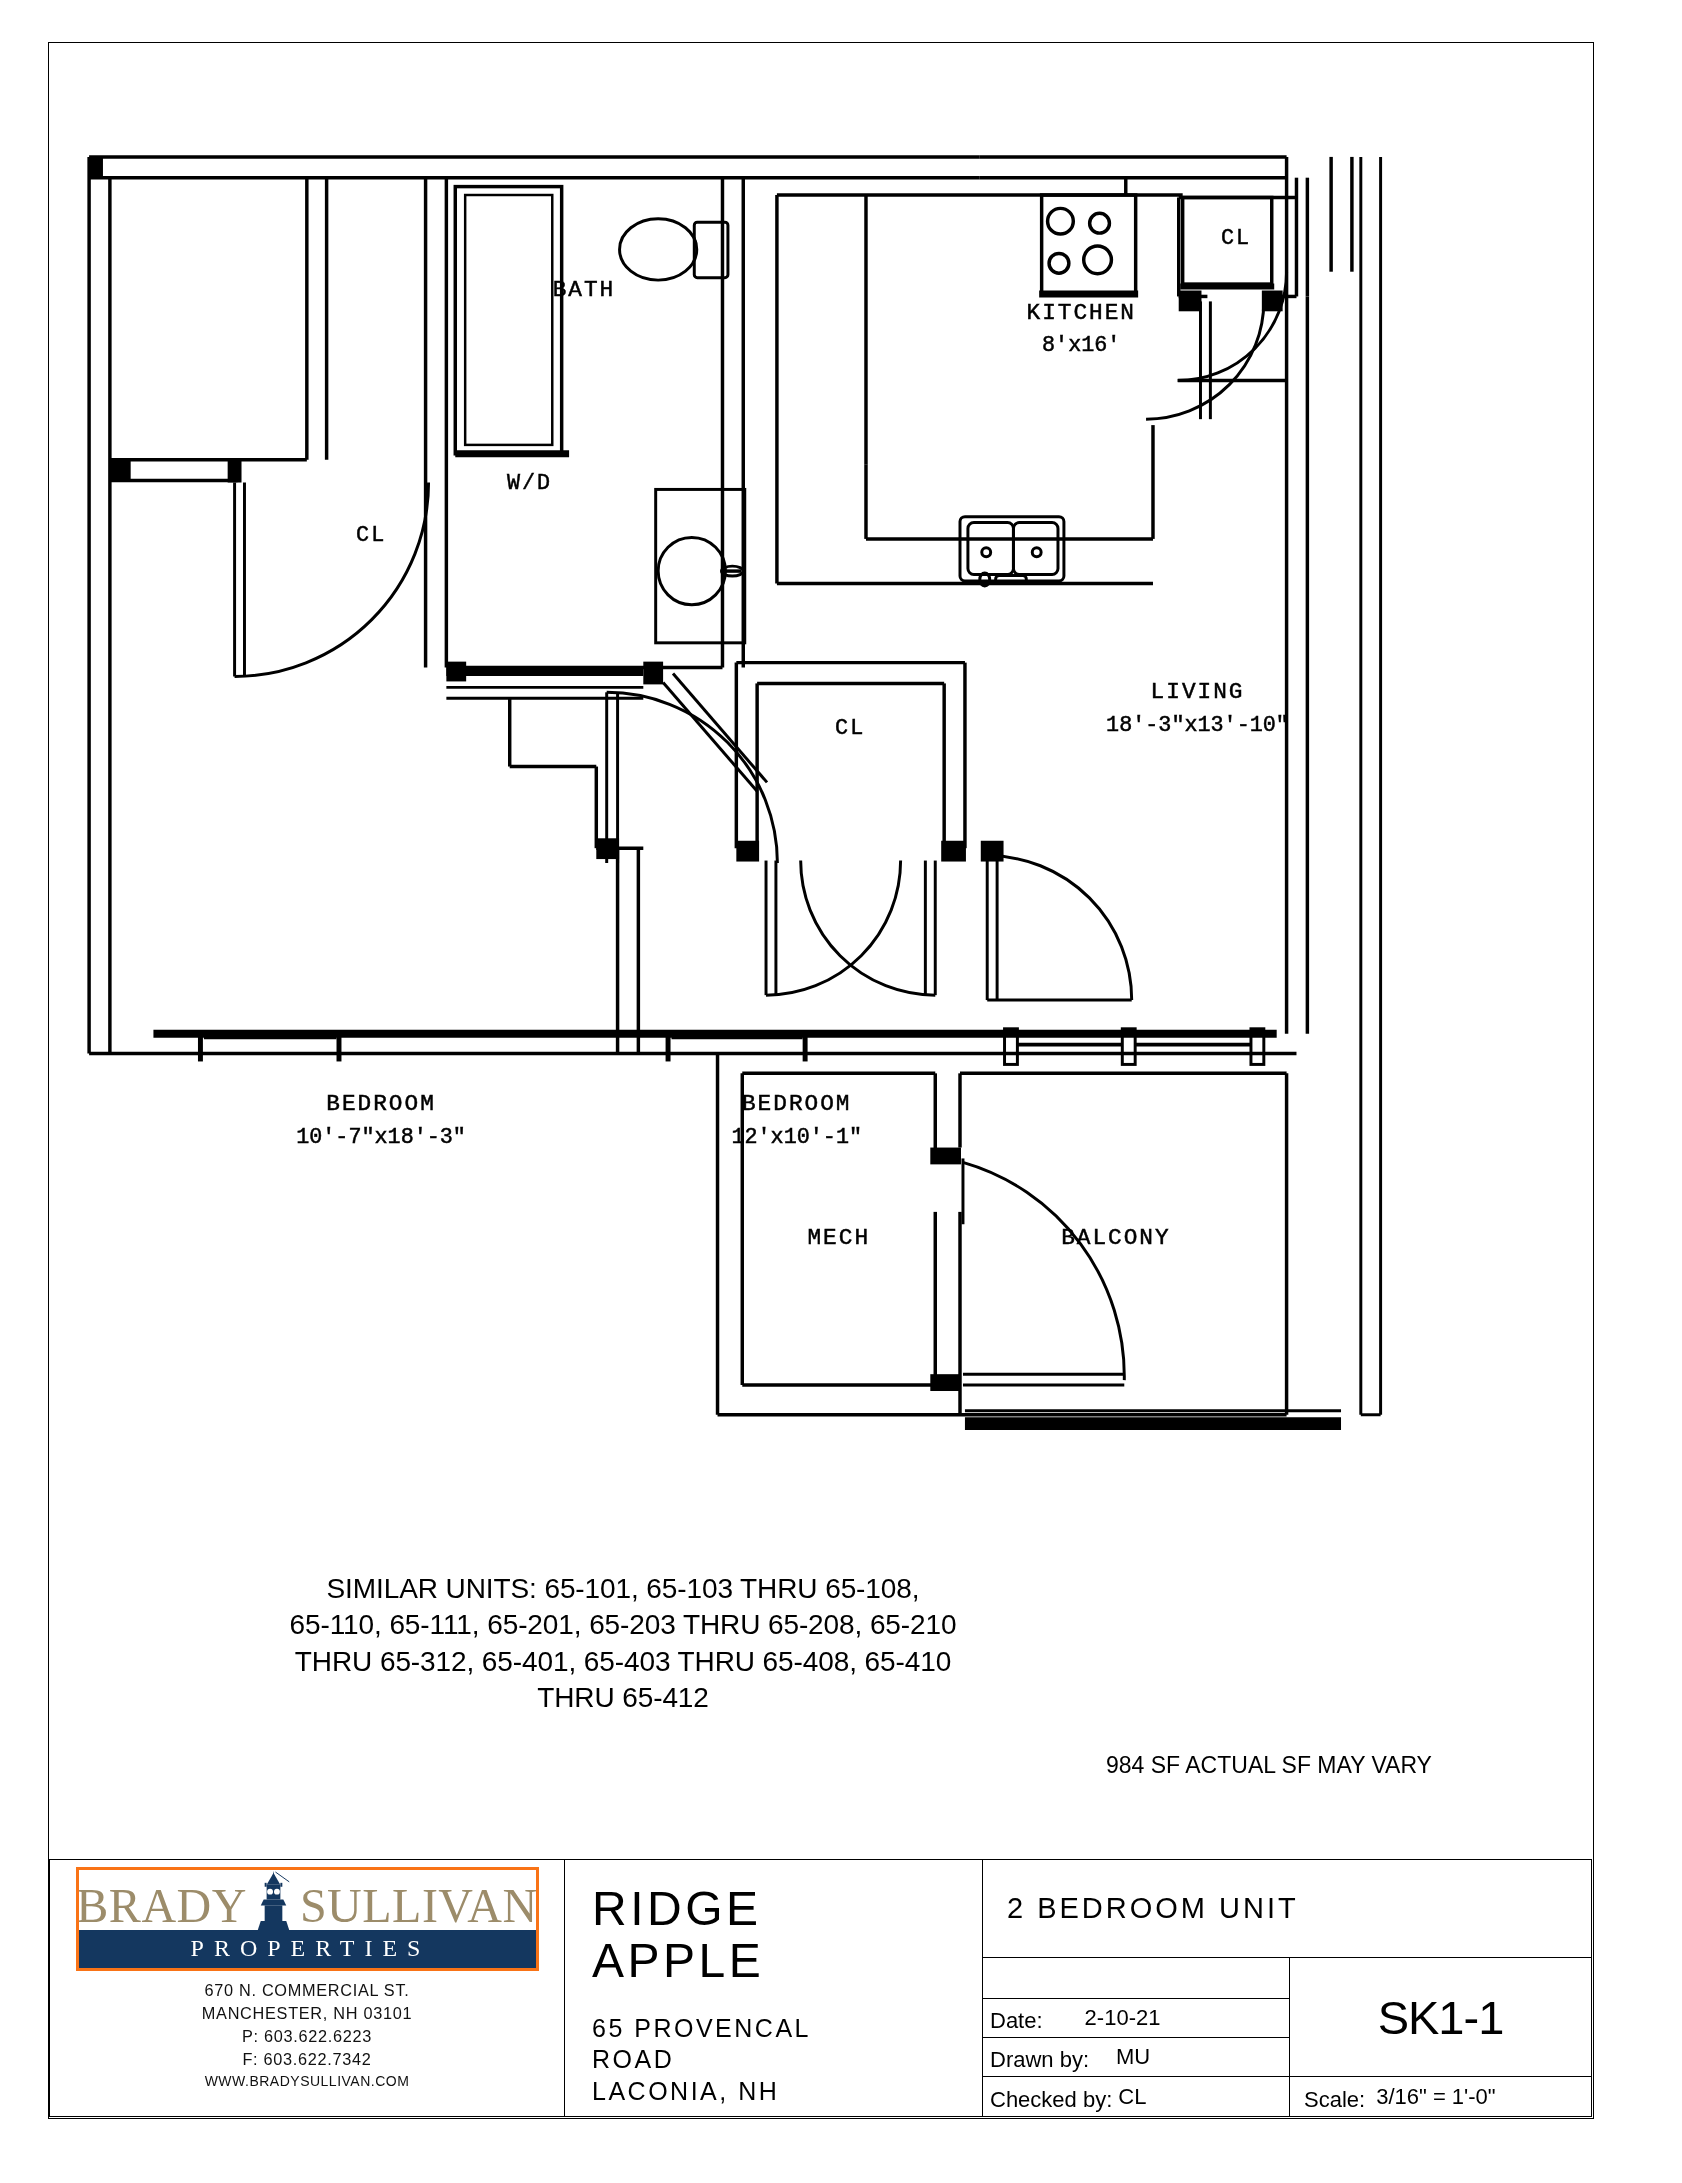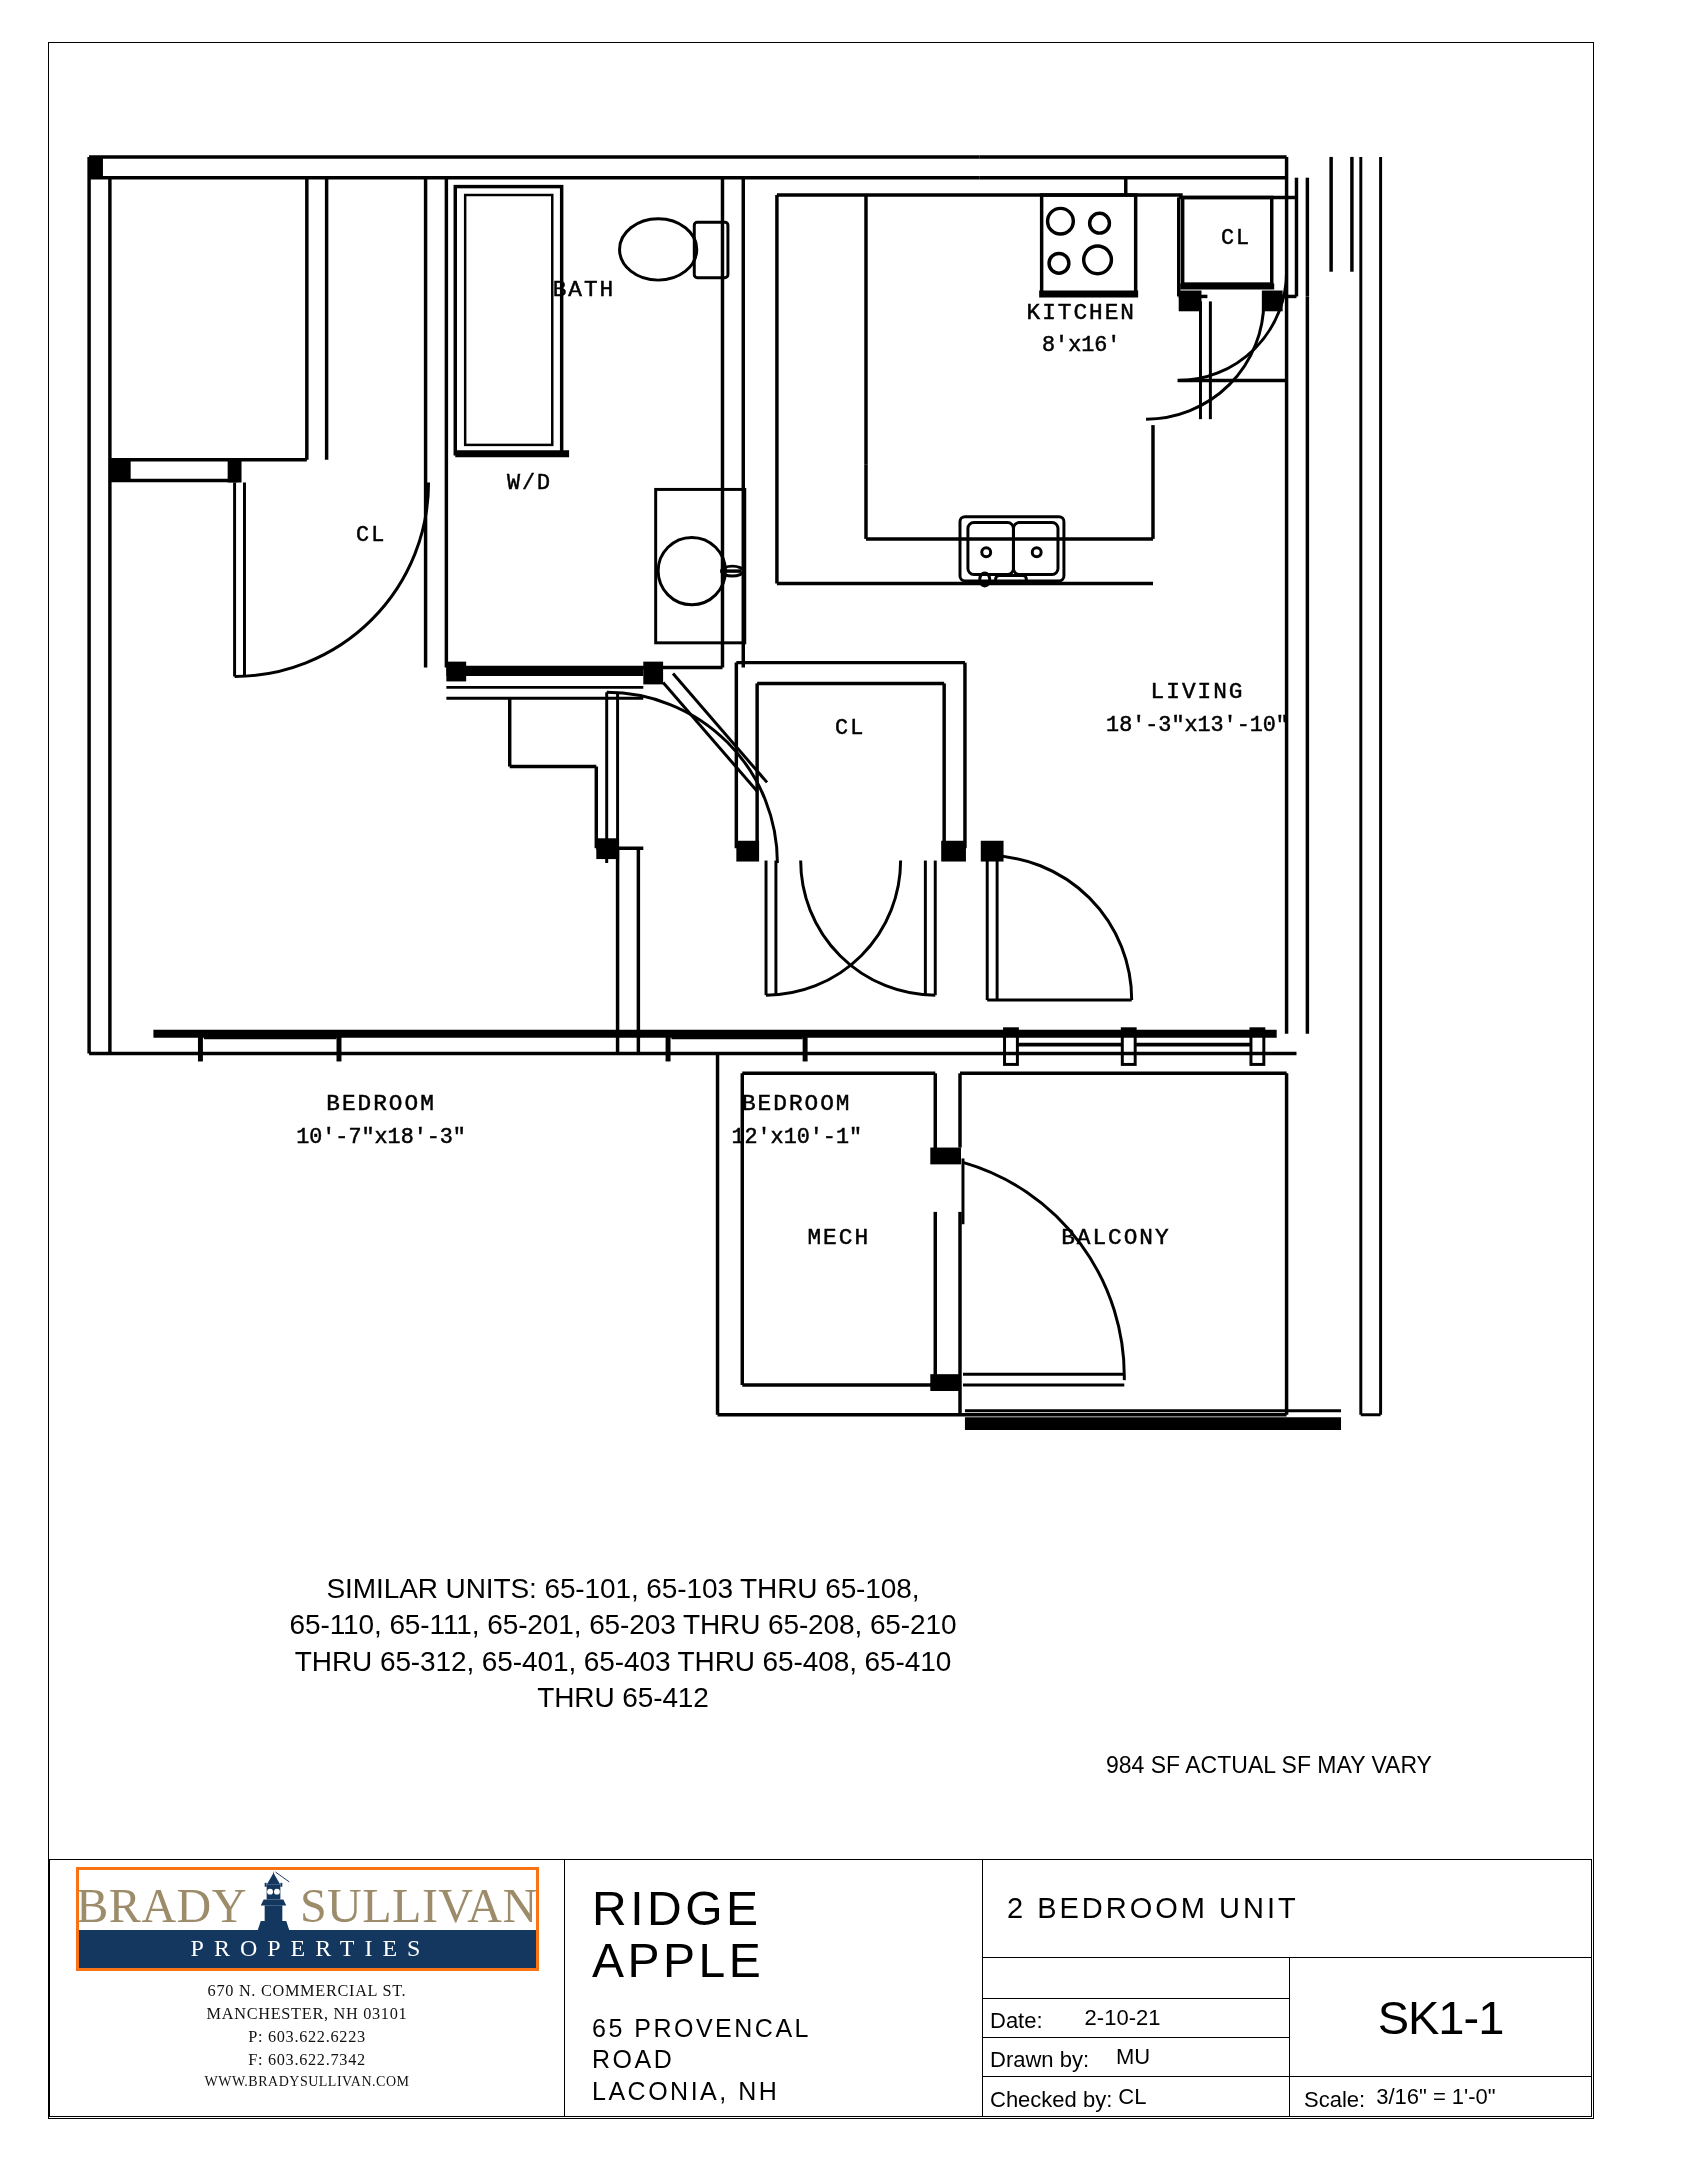--- a/index.html
+++ b/index.html
@@ -126,21 +126,21 @@
     color: #ffffff;
     text-align: center;
     font-size: 24px;
     letter-spacing: 10px;
     padding: 5px 0 6px 7px;
     font-family: "Liberation Serif", serif;
   }
   .logo-address {
     margin-top: 8px;
     text-align: center;
-    font-family: Liberation Serif, serif;
+    font-family: Liberation Sans, sans-serif;
     font-size: 16.3px;
     line-height: 1.42;
     letter-spacing: 0.7px;
     color: #111;
   }
   .logo-address .web { font-size: 14px; letter-spacing: 0.5px; }
 
   
   #tb-project {
     width: 418px;

